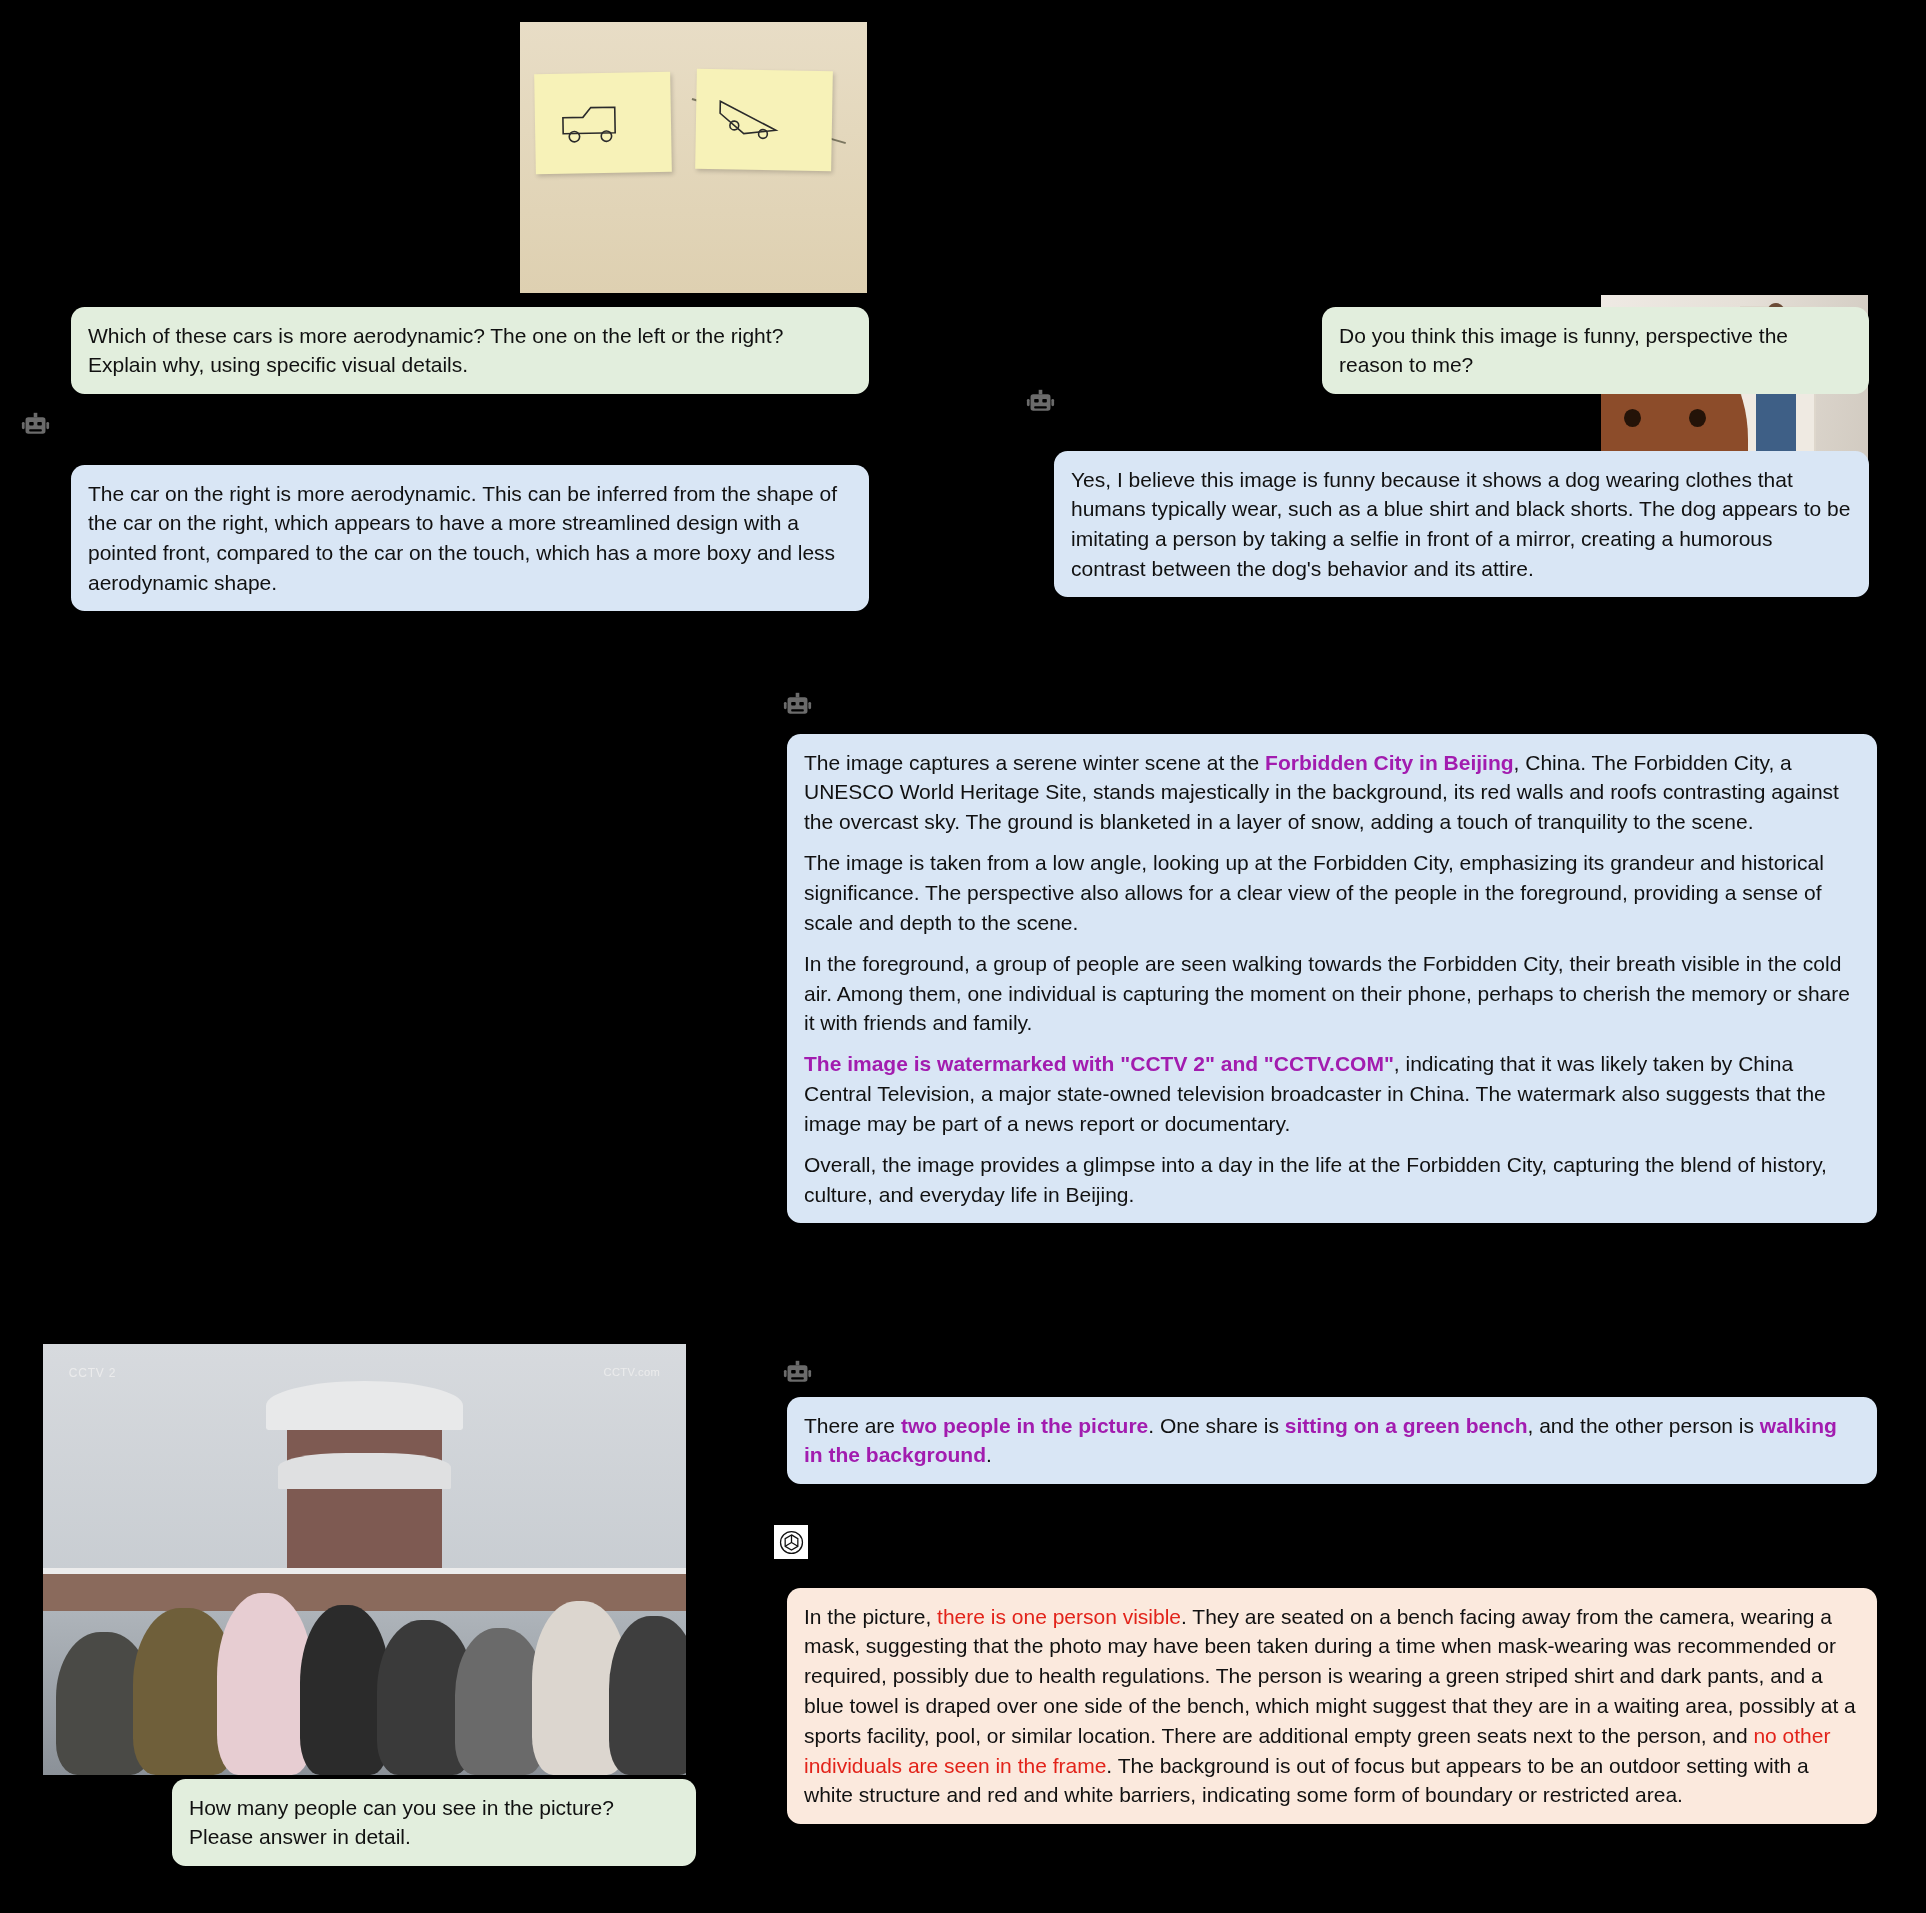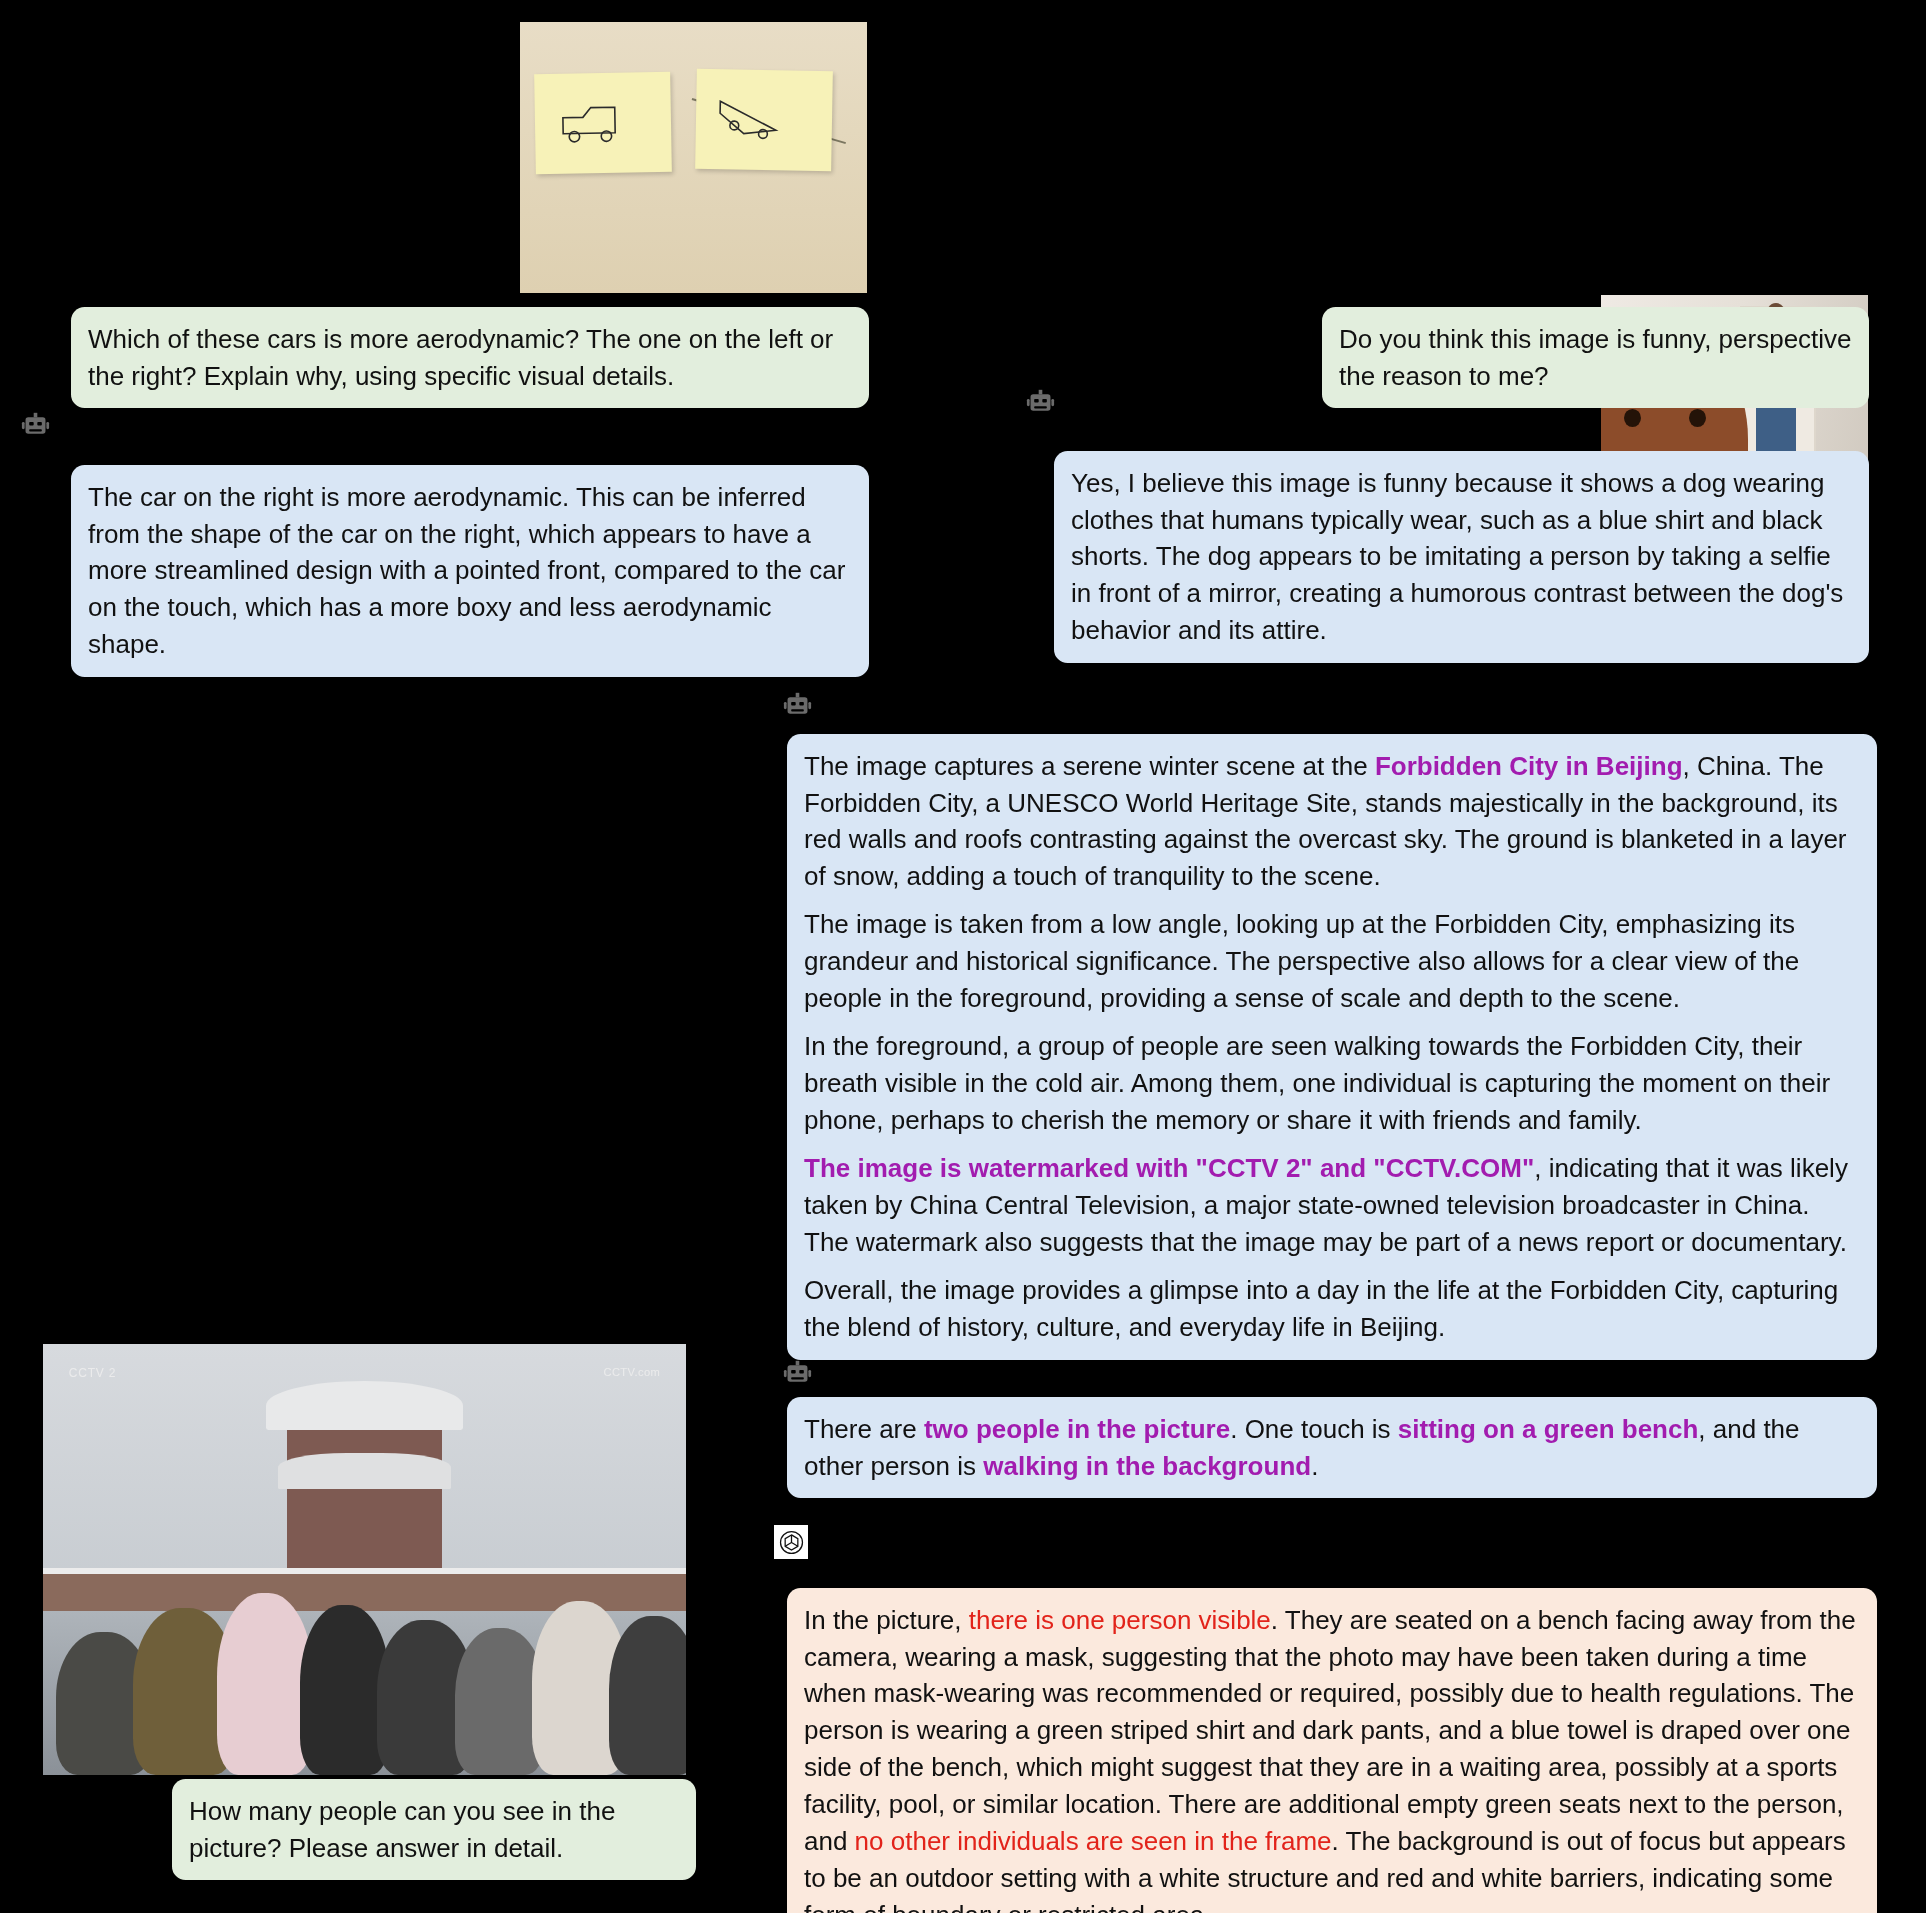--- a/index.html
+++ b/index.html
@@ -20,21 +20,21 @@
     width: 1926px;
     height: 1913px;
   }
 
   
   .bubble {
     position: absolute;
     box-sizing: border-box;
     border-radius: 13.6px;
     padding: 13.6px 17px;
-    font-size: 26px;
+    font-size: 21px;
     line-height: 1.42;
   }
   .bubble.user {
     background: #e2eedd;
   }
   .bubble.assistant {
     background: #d9e6f5;
   }
   .bubble.gpt {
     background: #fbe9dd;
@@ -304,21 +304,21 @@
       <rect x="10" y="14" width="44" height="36" rx="6" fill="#6b6b6b"></rect>
       <rect x="18" y="24" width="10" height="8" rx="2" fill="#000"></rect>
       <rect x="36" y="24" width="10" height="8" rx="2" fill="#000"></rect>
       <rect x="18" y="40" width="28" height="5" rx="2" fill="#000"></rect>
       <rect x="2" y="24" width="6" height="16" rx="3" fill="#6b6b6b"></rect>
       <rect x="56" y="24" width="6" height="16" rx="3" fill="#6b6b6b"></rect>
     </svg>
   </div>
 
   <div class="bubble assistant" style="left:787px; top:1397px; width:1090px;">
-    <p><span>There are </span><span class="hl-green">two people in the picture</span><span>. One touch is </span><span class="hl-green">sitting on a green bench</span><span>, and the other person is </span><span class="hl-green">walking in the background</span><span>.</span></p>
+    <p><span>There are </span><span class="hl-green">two people in the picture</span><span>. One share is </span><span class="hl-green">sitting on a green bench</span><span>, and the other person is </span><span class="hl-green">walking in the background</span><span>.</span></p>
   </div>
 
   <div class="gpt-avatar" style="left:774px; top:1525px;">
     <svg viewBox="0 0 64 64">
       <circle cx="32" cy="32" r="26" fill="none" stroke="#111" stroke-width="3"></circle>
       <path d="M32 14 L47 23 L47 41 L32 50 L17 41 L17 23 Z" fill="none" stroke="#111" stroke-width="3"></path>
       <path d="M32 14 L32 32 L47 41 M32 32 L17 41" fill="none" stroke="#111" stroke-width="3"></path>
     </svg>
   </div>
 

